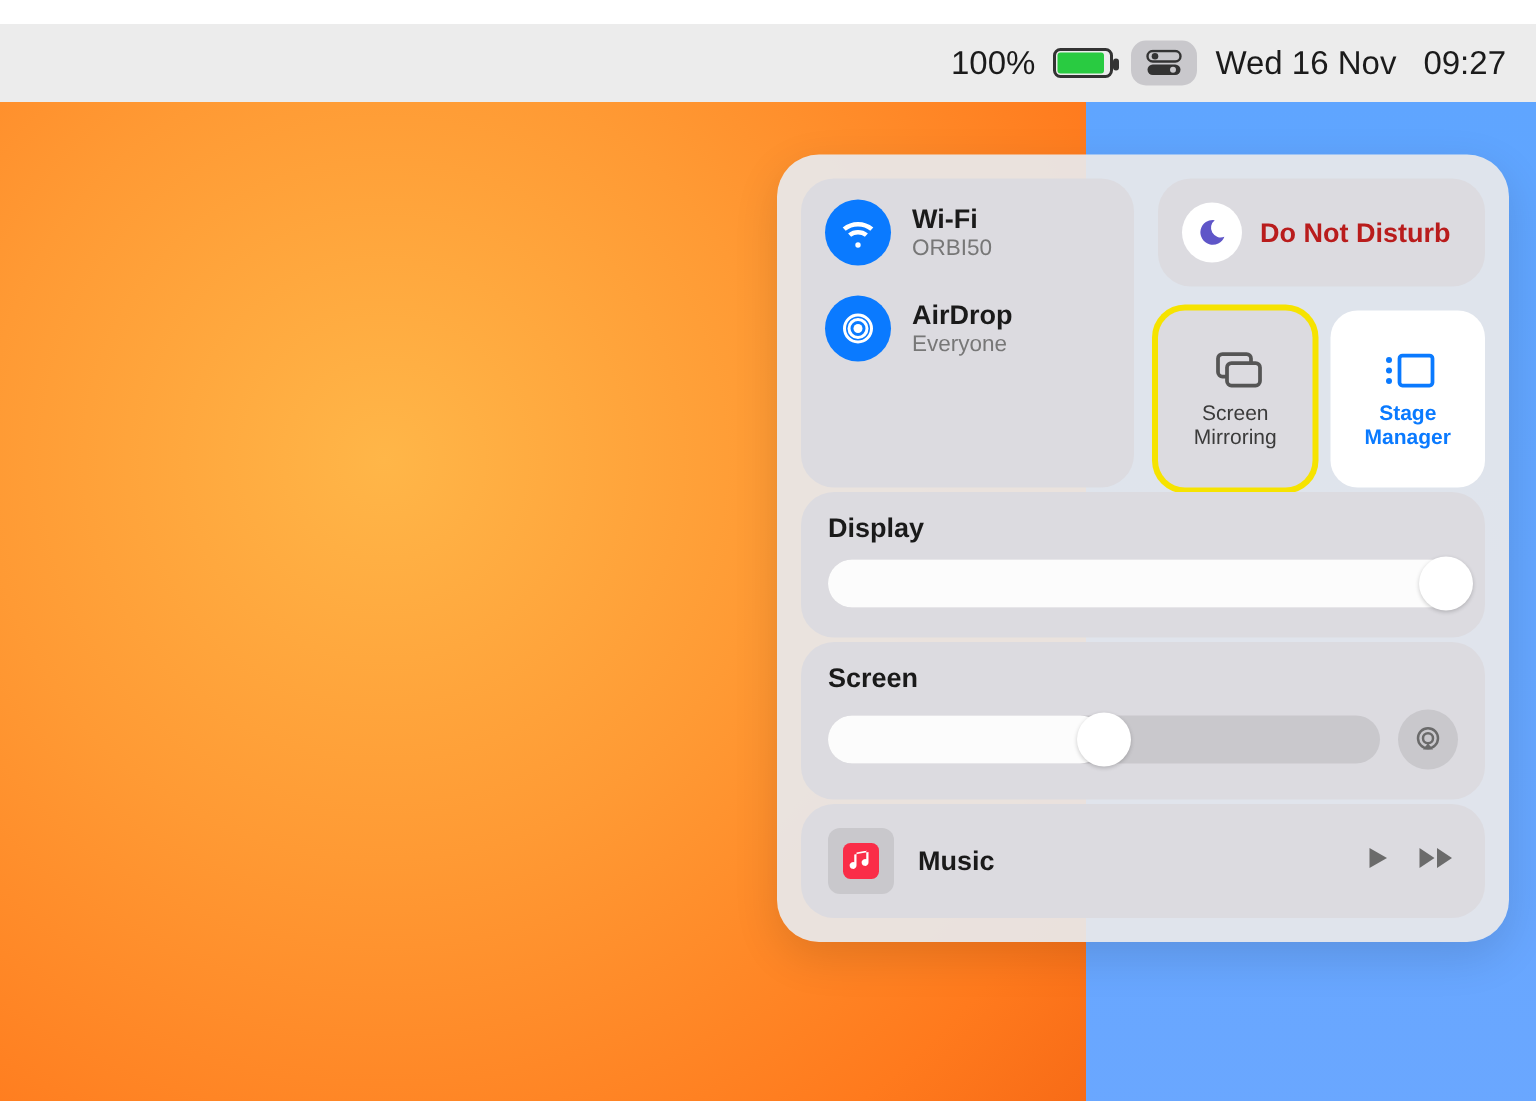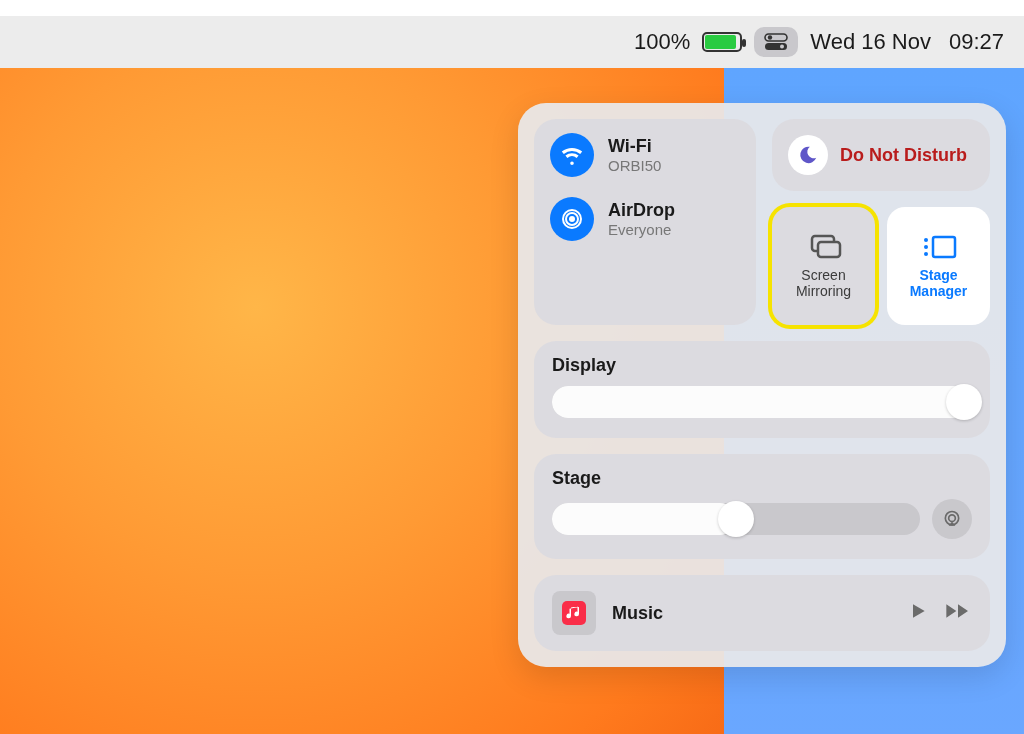--- a/index.html
+++ b/index.html
@@ -49,21 +49,21 @@
   .control-center {
     position: absolute;
     top: 35px;
     right: 18px;
     width: 488px;
     background: #e8e8ebee;
     border-radius: 28px;
     padding: 16px;
     display: flex;
     flex-direction: column;
-    gap: 16px;
+    gap: 3px;
     box-shadow: 0 10px 30px rgba(0,0,0,0.12);
     z-index:1;
   }
 
   .cc-row1 { display: flex; gap: 16px; }
   .connectivity {
     flex: 1;
     background: #dcdbe0;
     border-radius: 22px;
     padding: 14px 16px;
@@ -261,21 +261,21 @@
       <div class="slider-row">
         <div class="slider">
           <span class="lead-icon">☀︎</span>
           <div class="fill" style="width:100%"></div>
           <div class="thumb" id="display-thumb" style="left: 98%;"></div>
         </div>
       </div>
     </div>
 
     <div class="slider-panel">
-      <div class="title">Stage</div>
+      <div class="title">Screen</div>
       <div class="slider-row">
         <div class="slider" style="flex:1">
           <span class="lead-icon">🔊</span>
           <div class="fill" id="sound-fill" style="width: 50%;"></div>
           <div class="thumb" id="sound-thumb" style="left: 50%;"></div>
         </div>
         <div class="airplay-btn">
           <svg viewBox="0 0 24 24">
             <circle cx="12" cy="11" r="4"></circle>
               <circle cx="12" cy="11" r="8"></circle>

